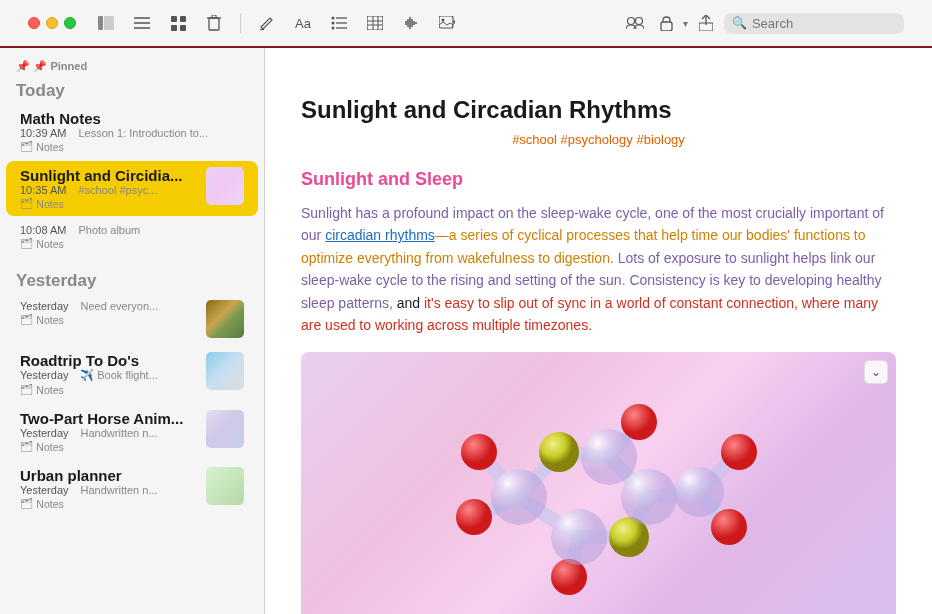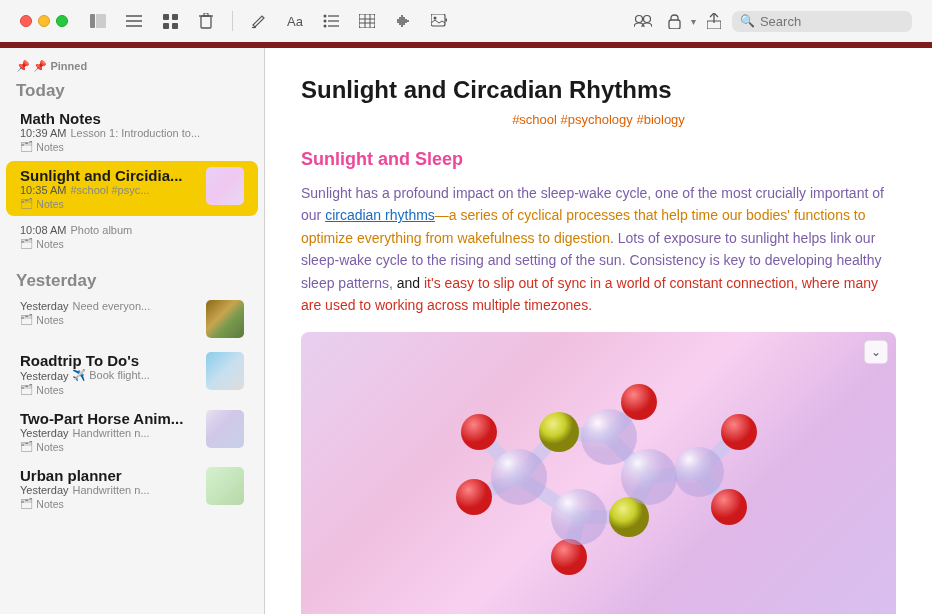--- a/index.html
+++ b/index.html
@@ -2,24 +2,24 @@
 <html><head>
   <meta charset="utf-8">
   <style>
     * { box-sizing: border-box; margin: 0; padding: 0; }
     body { font-family: -apple-system, BlinkMacSystemFont, 'Helvetica Neue', Arial, sans-serif; background: #f0f0f0; width: 932px; height: 614px; overflow: hidden; display: flex; flex-direction: column; }
 
     
     .titlebar {
       height: 48px;
       background: #f5f5f5;
-      border-bottom: 6px solid #7f1d1d;
+      border-bottom: 2px solid #7f1d1d;
       display: flex;
       align-items: center;
-      padding: 0 20px;
+      padding: 0 28px;
       gap: 8px;
       flex-shrink: 0;
     }
     .traffic-lights { display: flex; gap: 6px; align-items: center; margin-right: 8px; }
     .traffic-light { width: 12px; height: 12px; border-radius: 50%; }
     .tl-close { background: #ff5f57; border: 1px solid #e0443e; }
     .tl-min { background: #febc2e; border: 1px solid #d6a326; }
     .tl-max { background: #28c840; border: 1px solid #1aab29; }
     .toolbar-icon { 
       width: 28px; height: 28px; display: flex; align-items: center; justify-content: center;
@@ -79,41 +79,42 @@
       cursor: pointer;
       border-radius: 8px;
       margin: 1px 6px;
       display: flex;
       align-items: flex-start;
       gap: 8px;
     }
     .note-item.active { background: #f5cc00; }
     .note-item-text { flex: 1; min-width: 0; }
     .note-title { font-size: 15px; font-weight: 600; color: #1a1a1a; white-space: nowrap; overflow: hidden; text-overflow: ellipsis; }
-    .note-meta { font-size: 11px; color: #888; display: flex; gap: 4px; align-items: flex-end; white-space: nowrap; overflow: hidden; text-overflow: ellipsis; }
+    .note-meta { font-size: 11px; color: #888; display: flex; gap: 12px; align-items: flex-start; white-space: nowrap; overflow: hidden; text-overflow: ellipsis; }
     .note-meta-time { color: #555; font-size: 11px; flex-shrink: 0; }
     .note-meta-desc { overflow: hidden; text-overflow: ellipsis; white-space: nowrap; }
     .note-folder { font-size: 10.5px; color: #888; display: flex; align-items: center; gap: 3px; margin-top: 1px; }
     .note-thumbnail {
       width: 38px; height: 38px; border-radius: 5px; flex-shrink: 0;
       overflow: hidden; background: #ddd;
     }
 
     
     .note-content {
       flex: 1;
       background: white;
       padding: 28px 36px;
       overflow-y: auto;
     }
     .note-main-title {
       font-size: 24px;
       font-weight: 700;
       color: #1a1a1a;
       margin-bottom: 8px;
+      margin-top: 20px;
     }
     .note-tags {
       font-size: 13px;
       color: #e06000;
       margin-bottom: 22px;
       text-align: center;
     }
     .note-subtitle {
       font-size: 18px;
       font-weight: 700;

